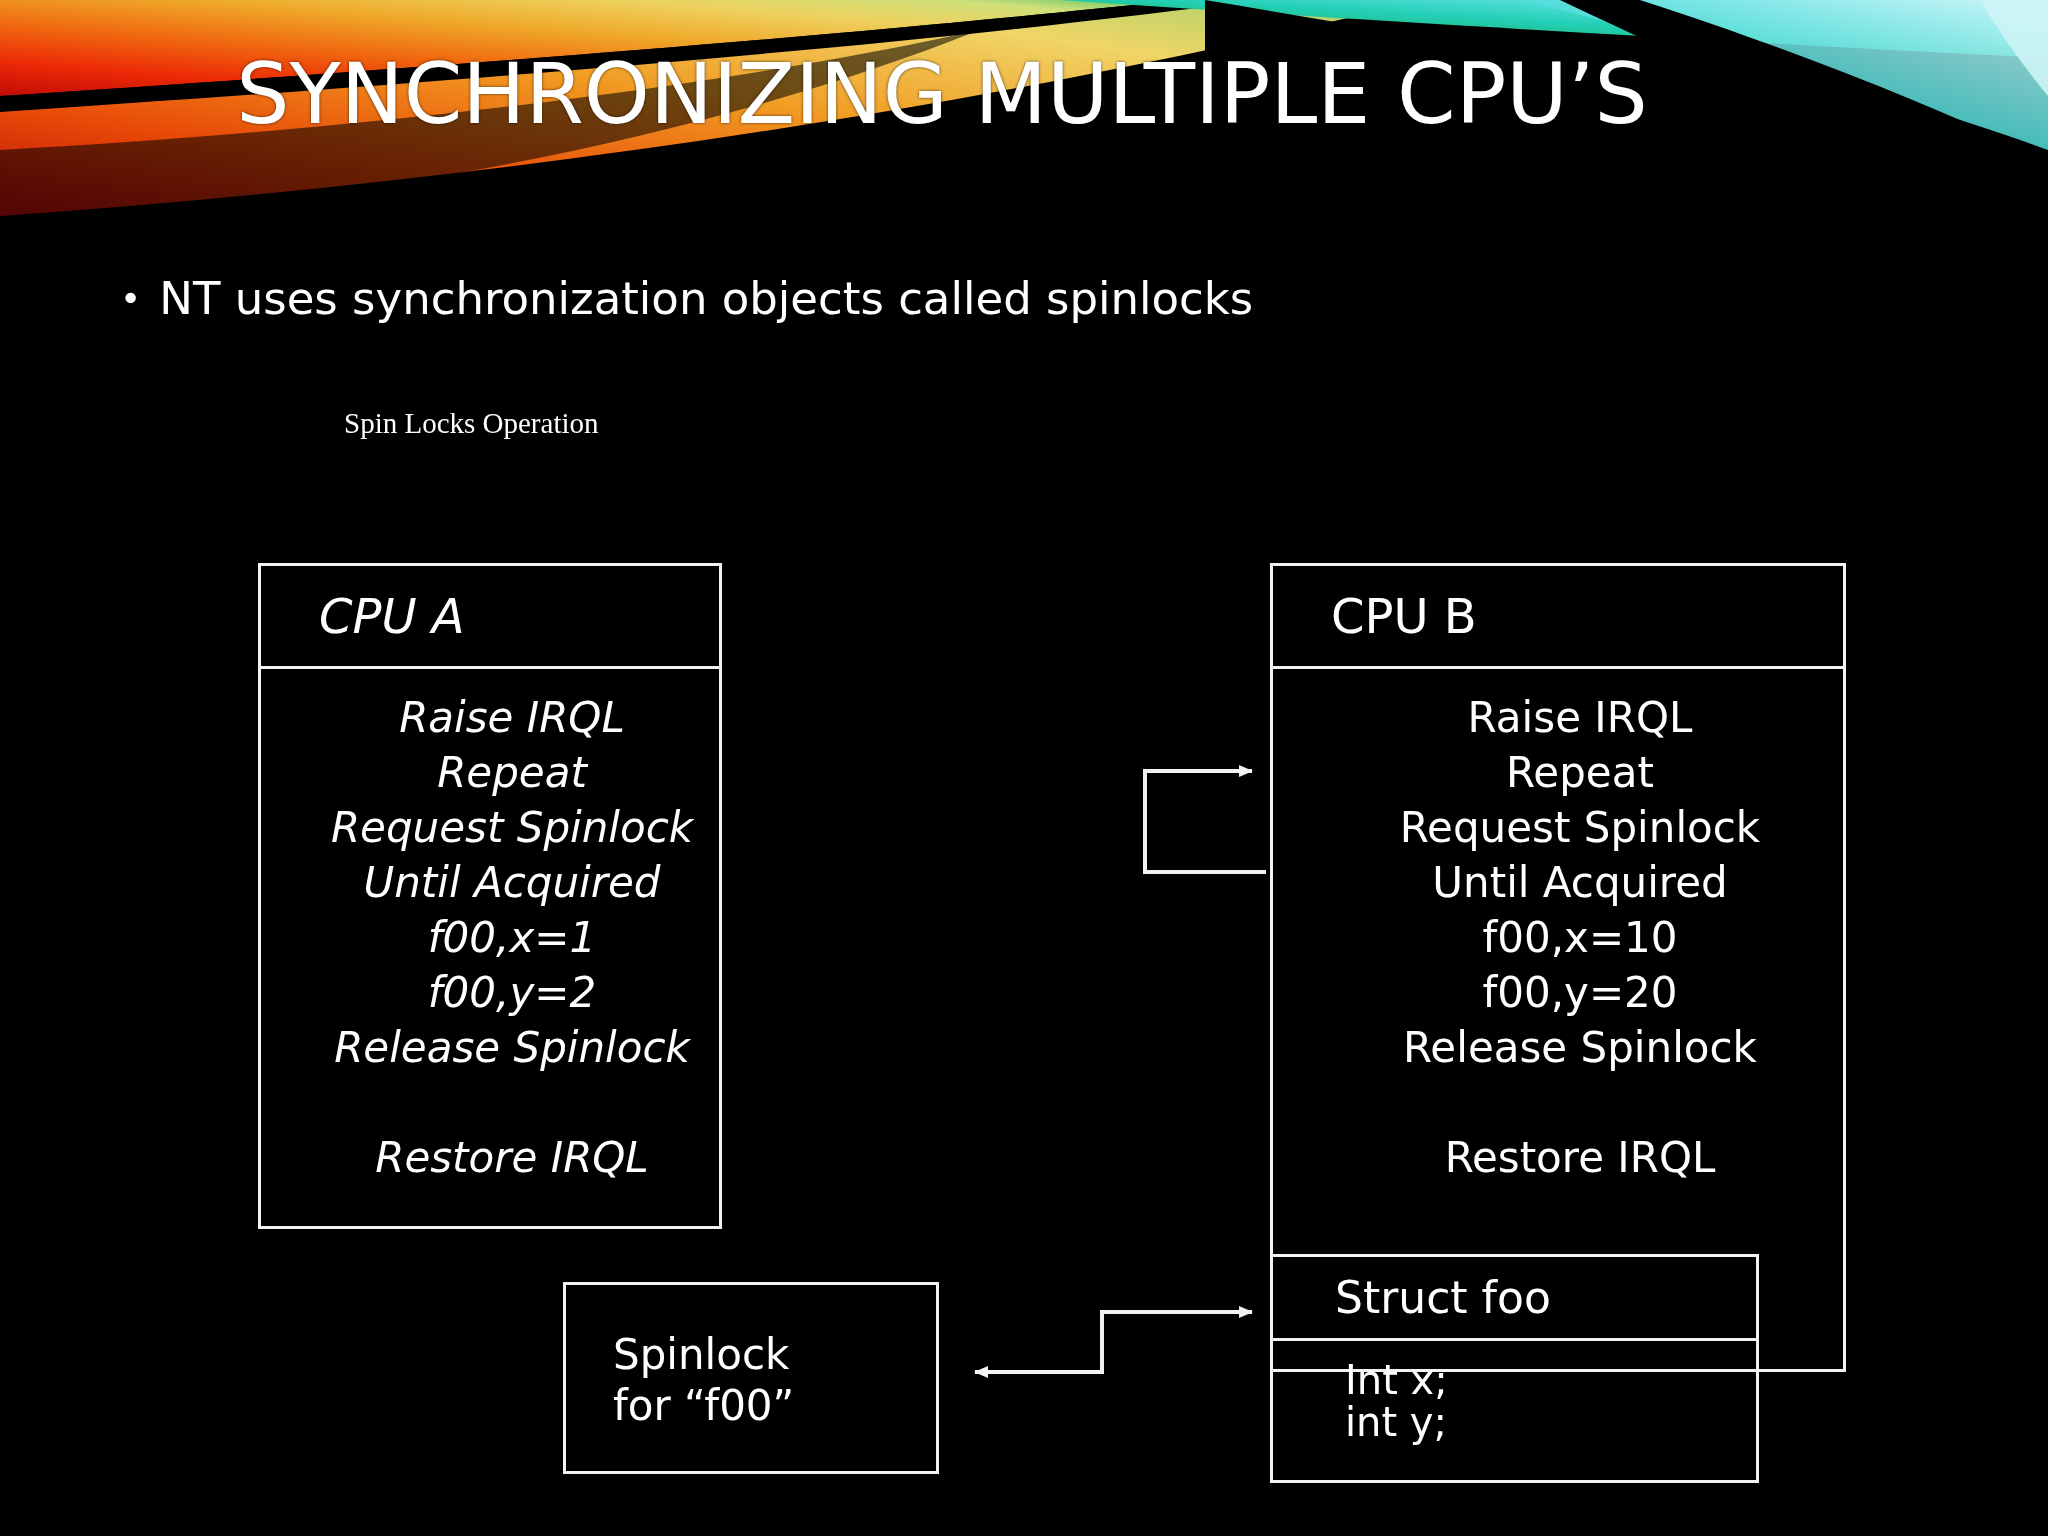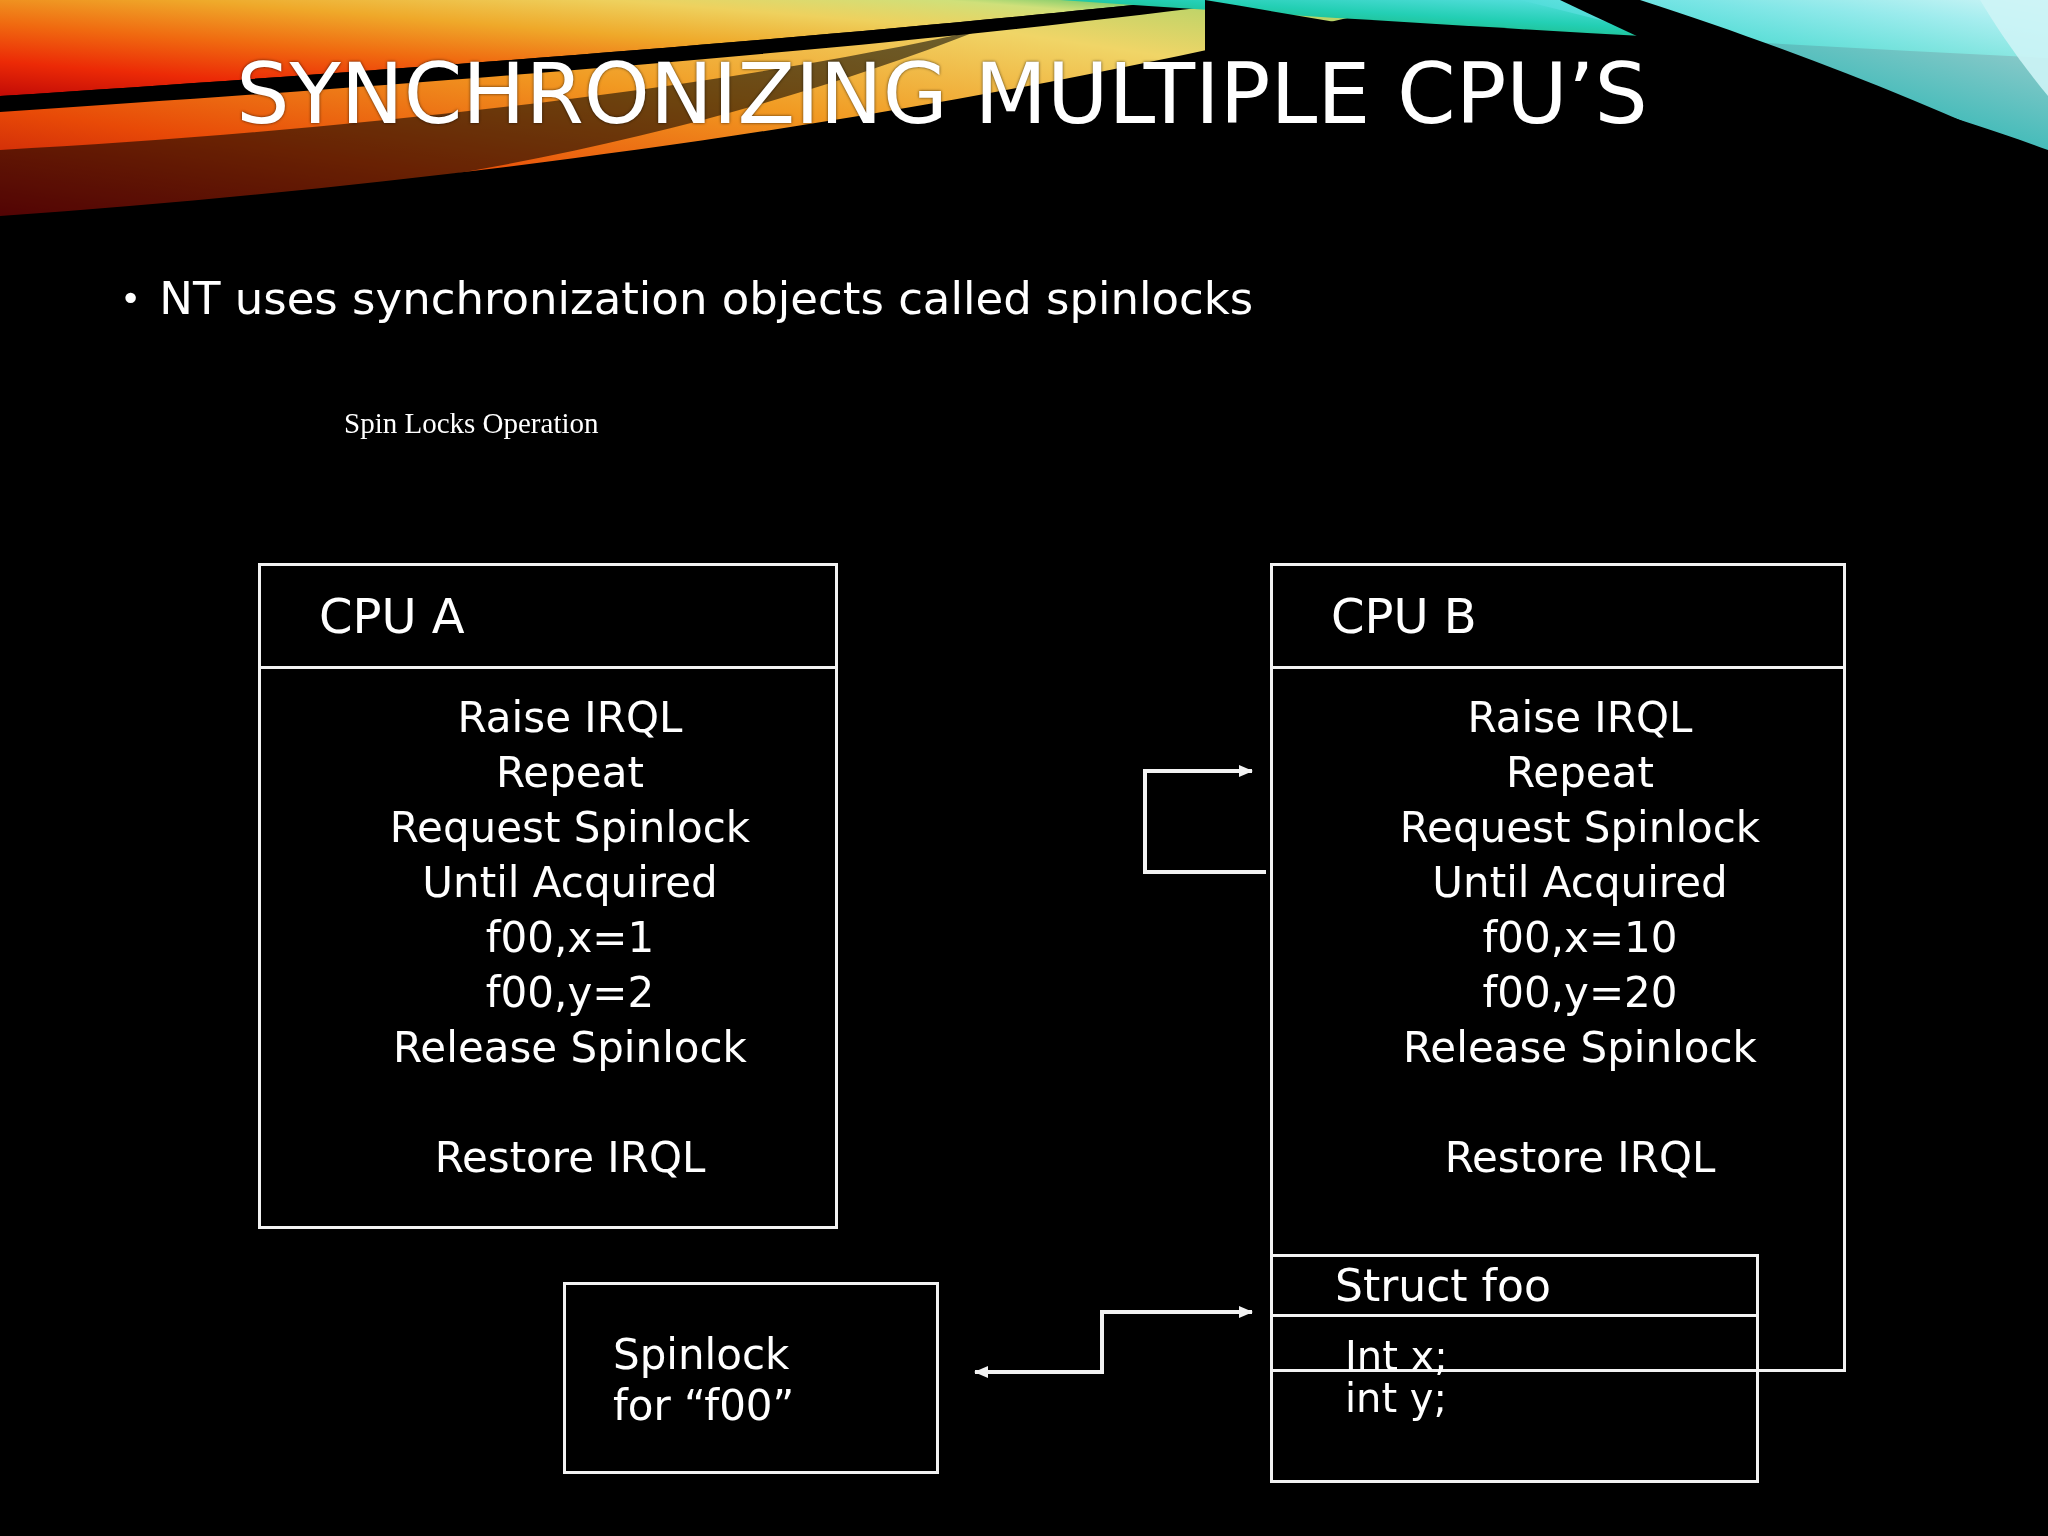--- a/index.html
+++ b/index.html
@@ -97,21 +97,21 @@
     text-align: center;
   }
   .cpu-box .cpu-body .step {
     font-size: 42px;
     line-height: 1.0;
     height: 55px;
     white-space: nowrap;
   }
   .cpu-box .cpu-body .step.blank { height: 55px; }
 
-  #cpu-a-box { left: 258px; top: 563px; width: 580px; height: 666px; }
+  #cpu-a-box { left: 258px; top: 563px; width: 464px; height: 666px; font-style: italic; }
   #cpu-b-box { left: 1270px; top: 563px; width: 576px; height: 809px; }
 
   
   #spinlock-box {
     position: absolute;
     left: 563px; top: 1282px;
     width: 376px; height: 192px;
     border: 3px solid #f2f2f2;
     box-sizing: border-box;
   }
@@ -126,21 +126,21 @@
 
   
   #struct-box {
     position: absolute;
     left: 1270px; top: 1254px;
     width: 489px; height: 229px;
     border: 3px solid #f2f2f2;
     box-sizing: border-box;
   }
   #struct-box .struct-header {
-    height: 60px;
+    height: 84px;
     border-bottom: 3px solid #f2f2f2;
     box-sizing: border-box;
     display: flex;
     align-items: center;
     padding-left: 62px;
   }
   #struct-box .struct-header span { font-size: 44px; line-height: 1; }
   #struct-box .struct-body {
     padding: 18px 0 0 72px;
   }

